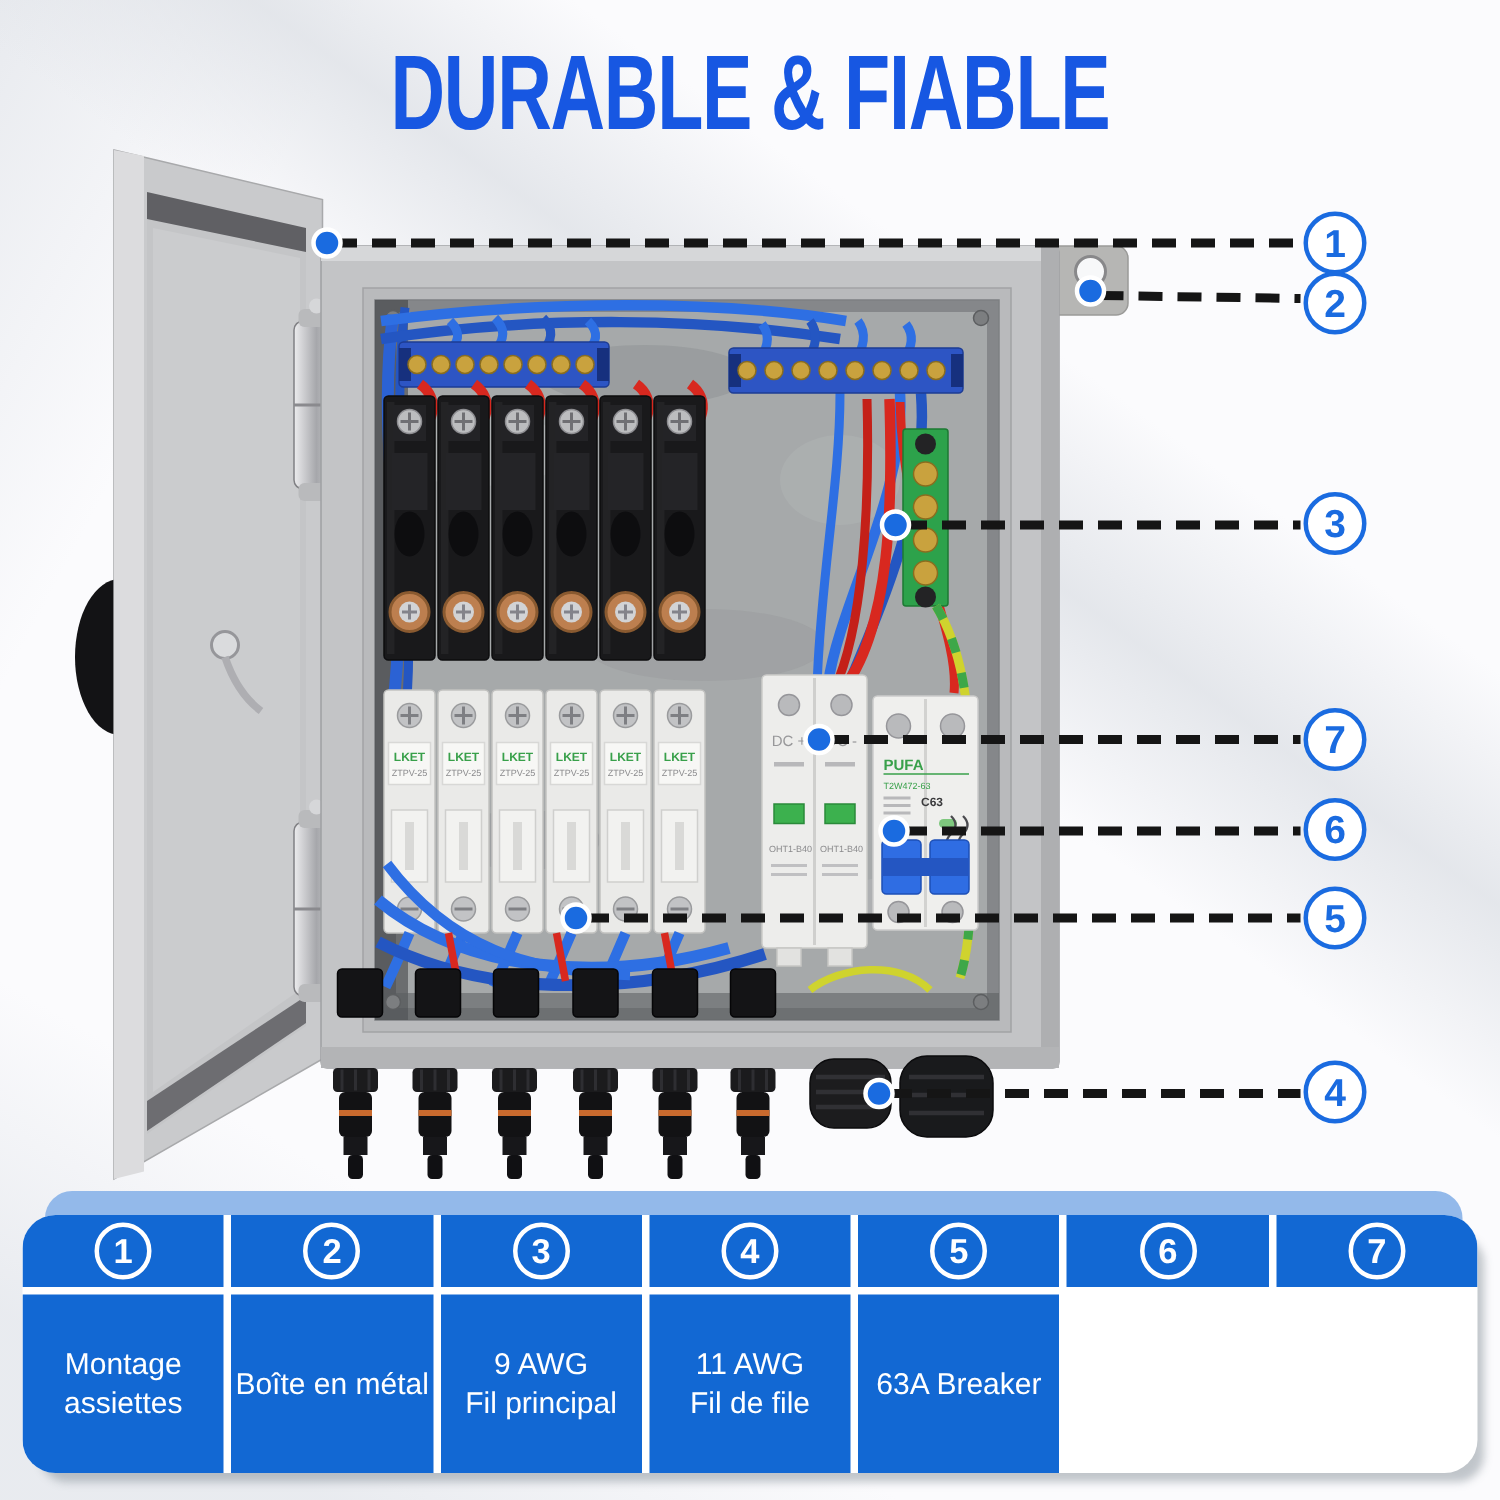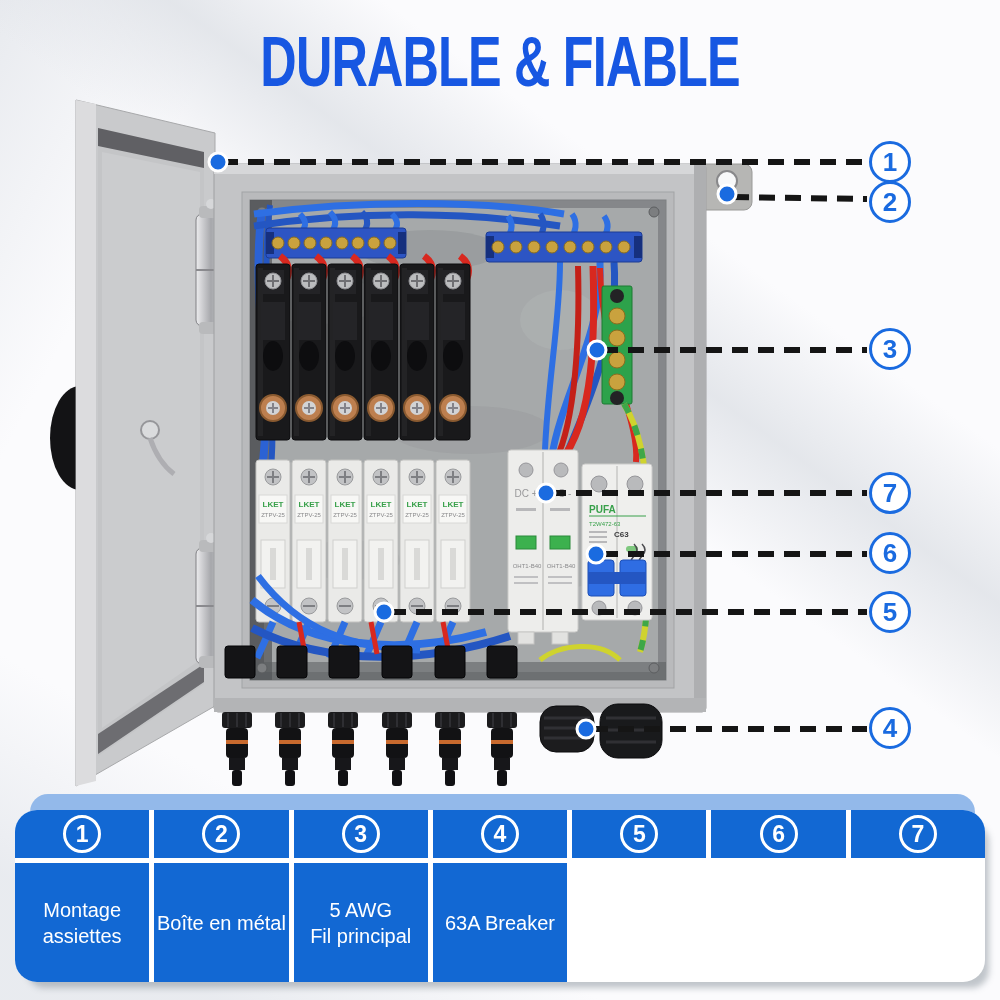--- a/index.html
+++ b/index.html
@@ -382,18 +382,20 @@
       </div>
     <div class="hcell">
         <span class="circ">6</span>
       </div>
     <div class="hcell">
         <span class="circ">7</span>
       </div>
     <div class="bcell">Montage
 assiettes</div>
     <div class="bcell">Boîte en métal</div>
-    <div class="bcell">5 AWG
+    <div class="bcell">9 AWG
 Fil principal</div>
+    <div class="bcell">11 AWG
+Fil de file</div>
     <div class="bcell">63A Breaker</div>
   </div>
 
 </div>
 
 </body></html>

